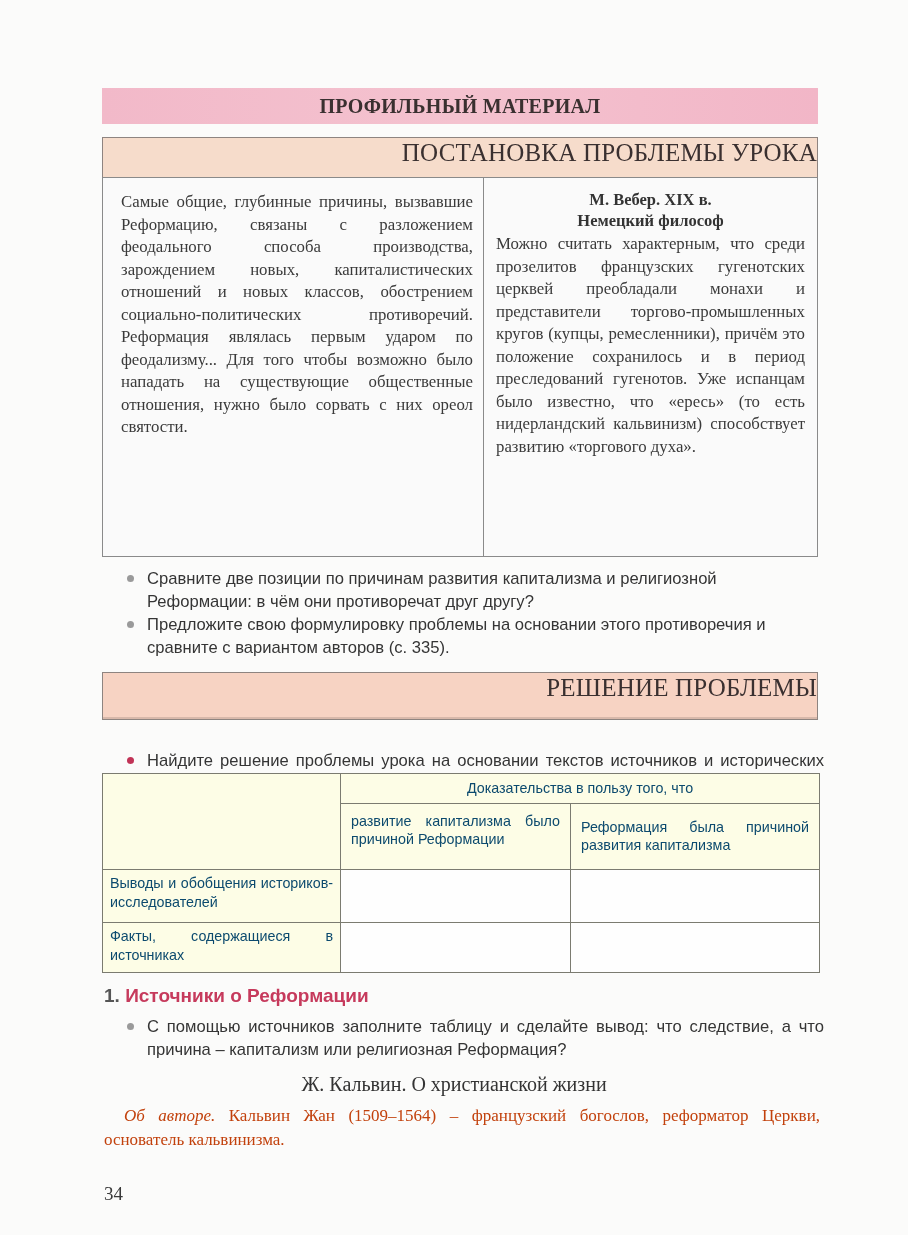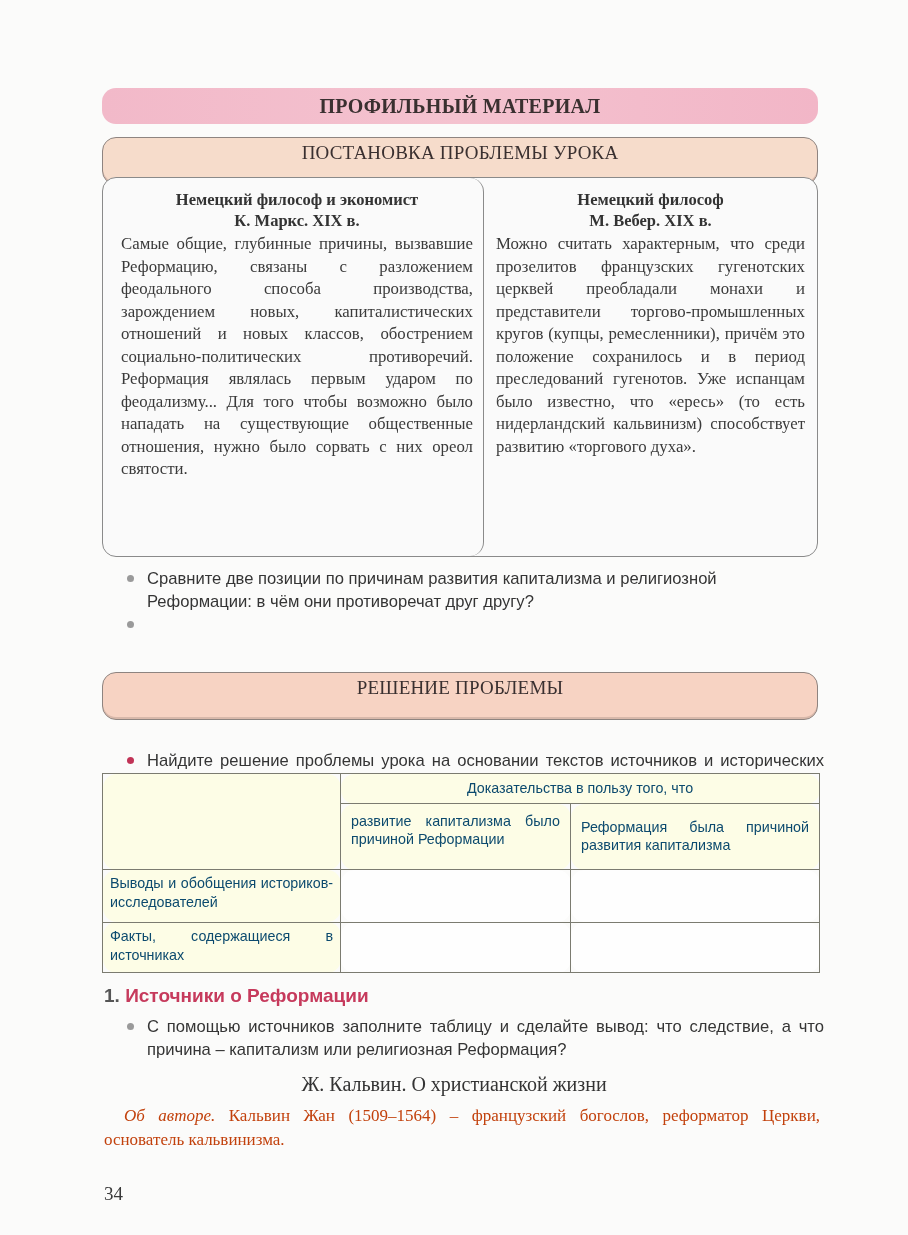--- a/index.html
+++ b/index.html
@@ -1,28 +1,28 @@
 <!DOCTYPE html>
 <html><head>
   <meta charset="utf-8">
   <style>
-    * { box-sizing: border-box; margin: 0; padding: 0; border-radius: 14px; }
+    * { box-sizing: border-box; margin: 0; padding: 0; }
     html, body { width: 908px; height: 1235px; background: #fbfbfa; }
     body { position: relative; font-family: "Liberation Serif", serif; color: #2e2e2e; overflow: hidden; }
 
     .bar-profile {
       position: absolute; left: 102px; top: 88px; width: 716px; height: 36px;
       background: linear-gradient(90deg, #f2b9c9 0%, #f4c2cf 50%, #f2b6c7 100%);
       text-align: center; font-weight: bold; font-size: 20px; line-height: 36px; color: #3a3030;
       letter-spacing: 0.3px;
     }
     .bar-section {
       position: absolute; left: 102px; width: 716px; height: 48px;
       background: #f6dccb; border: 1.5px solid #8e8480; box-shadow: inset 0 -2px 0 #d8b8aa;
-      text-align: center; font-size: 19px; line-height: 30px; color: #3a3030;
+      text-align: right; font-size: 25px; line-height: 30px; color: #3a3030;
       letter-spacing: 0.2px;
     }
     .bar-section.s1 { top: 137px; }
     .bar-section.s2 { top: 672px; background: #f7d3c3; }
 
     .quote-table {
       position: absolute; left: 102px; top: 177px; width: 716px; height: 380px;
       border: 1.5px solid #8a8a8a; display: flex; background: #fafafa;
     }
     .quote-col { padding: 11px 10px 0 18px; font-size: 16.8px; line-height: 22.5px; }
@@ -75,42 +75,39 @@
 <div class="bar-profile">
   <span>ПРОФИЛЬНЫЙ МАТЕРИАЛ</span>
 </div>
 
 <div class="bar-section s1">
   <span>ПОСТАНОВКА ПРОБЛЕМЫ УРОКА</span>
 </div>
 
 <div class="quote-table">
   <div class="quote-col left">
-    <div class="quote-head">
-      <div>Немецкий философ и экономист</div>
-      <div>К. Маркс. XIX в.</div>
-    </div>
     <div class="quote-body">Самые общие, глубинные причины, вызвавшие Реформацию, связаны с разложением феодального способа производства, зарождением новых, капиталистических отношений и новых классов, обострением социально-политических противоречий. Реформация являлась первым ударом по феодализму... Для того чтобы возможно было нападать на существующие общественные отношения, нужно было сорвать с них ореол святости.</div>
   </div>
   <div class="quote-col right">
     <div class="quote-head">
+      <div>М. Вебер. XIX в.</div>
       <div>Немецкий философ</div>
-      <div>М. Вебер. XIX в.</div>
     </div>
     <div class="quote-body">Можно считать характерным, что среди прозелитов французских гугенотских церквей преобладали монахи и представители торгово-промышленных кругов (купцы, ремесленники), причём это положение сохранилось и в период преследований гугенотов. Уже испанцам было известно, что «ересь» (то есть нидерландский кальвинизм) способствует развитию «торгового духа».</div>
   </div>
 </div>
 
 <div class="bullets b1">
   <div class="bullet-item">
     <span class="bullet-dot"></span>
     <span>Сравните две позиции по причинам развития капитализма и религиозной Реформации: в чём они противоречат друг другу?</span>
   </div>
   <div class="bullet-item">
     <span class="bullet-dot"></span>
+    <span>Предложите свою формулировку проблемы на основании этого противоречия и сравните с вариантом авторов (с. 335).</span>
   </div>
 </div>
 
 <div class="bar-section s2">
   <span>РЕШЕНИЕ ПРОБЛЕМЫ</span>
 </div>
 
 <div class="bullets b2">
   <div class="bullet-item just">
     <span class="bullet-dot red"></span>

